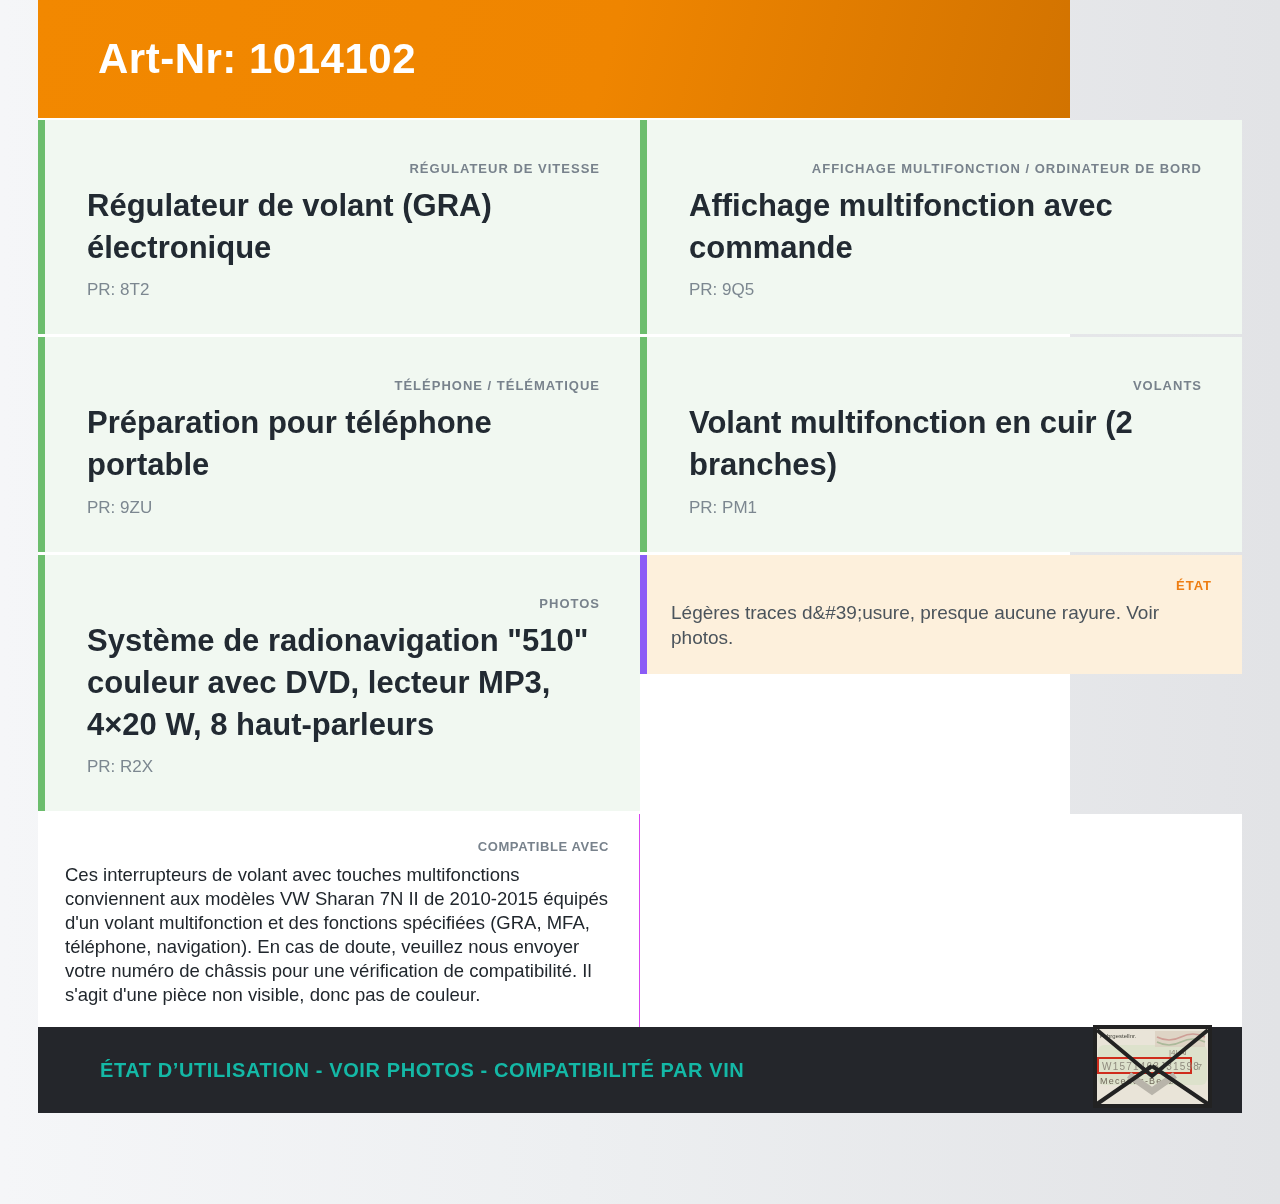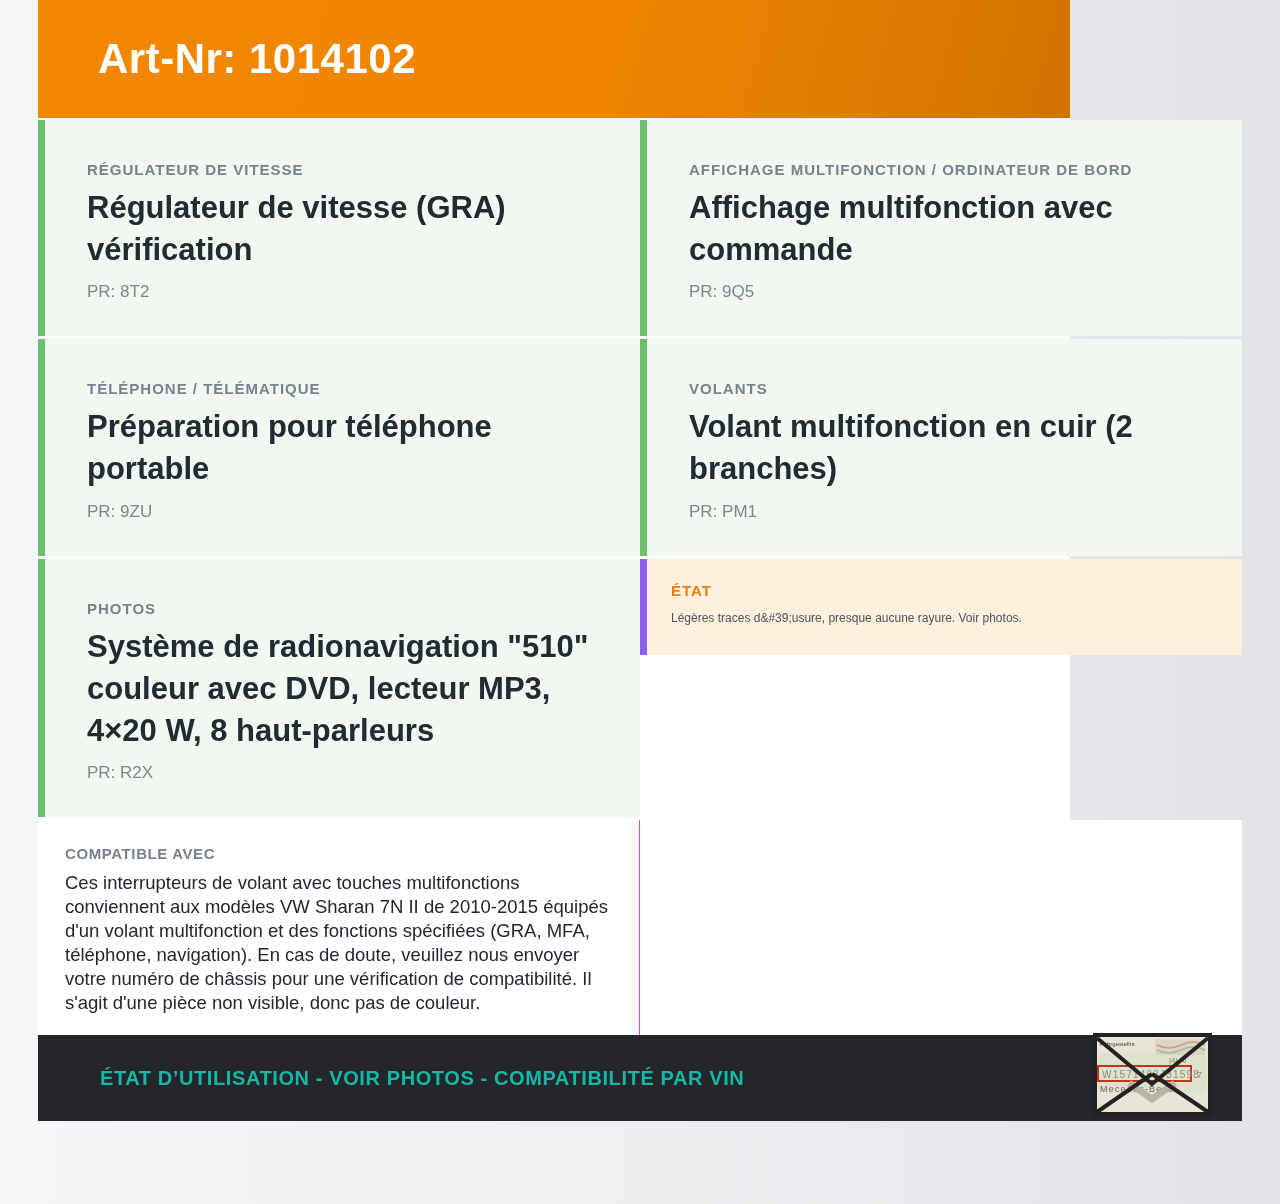--- a/index.html
+++ b/index.html
@@ -36,25 +36,26 @@
     grid-template-columns: 602px 602px;
     row-gap: 3px;
     background: #ffffff;
   }
   .card {
     background: #f1f8f1;
     border-left: 7px solid #6cbd6d;
     padding: 41px 40px 34px 42px;
   }
   .card-label {
-    font-size: 15px;
+    font-size: 13px;
     font-weight: bold;
     letter-spacing: 1px;
     color: #78828c;
     margin-bottom: 9px;
+    text-align: right;
   }
   .card-title {
     font-size: 31px;
     font-weight: bold;
     color: #222a32;
     line-height: 1.36;
     margin-bottom: 11px;
   }
   .card-pr {
     font-size: 17px;
@@ -65,21 +66,21 @@
     background: #fdf0dc;
     border-left: 7px solid #8b5cf6;
     padding: 23px 30px 24px 24px;
     align-self: start;
   }
   .card.condition .card-label {
     color: #ee7d12;
     margin-bottom: 7px;
   }
   .condition-text {
-    font-size: 12px;
+    font-size: 19px;
     line-height: 25px;
     color: #4b545c;
   }
   
   .card.compat {
     background: #ffffff;
     border-left: none;
     border-right: 1px solid #d946ef;
     padding: 25px 30px 20px 27px;
   }
@@ -125,21 +126,21 @@
 <div class="sheet">
 
   <header class="masthead">
     <h1>Art-Nr: 1014102</h1>
   </header>
 
   <main class="grid">
 
     <section class="card">
       <div class="card-label">RÉGULATEUR DE VITESSE</div>
-      <h2 class="card-title">Régulateur de vitesse (GRA) vérification</h2>
+      <h2 class="card-title">Régulateur de volant (GRA) électronique</h2>
       <div class="card-pr">PR: 8T2</div>
     </section>
 
     <section class="card">
       <div class="card-label">AFFICHAGE MULTIFONCTION / ORDINATEUR DE BORD</div>
       <h2 class="card-title">Affichage multifonction avec commande</h2>
       <div class="card-pr">PR: 9Q5</div>
     </section>
 
     <section class="card">

